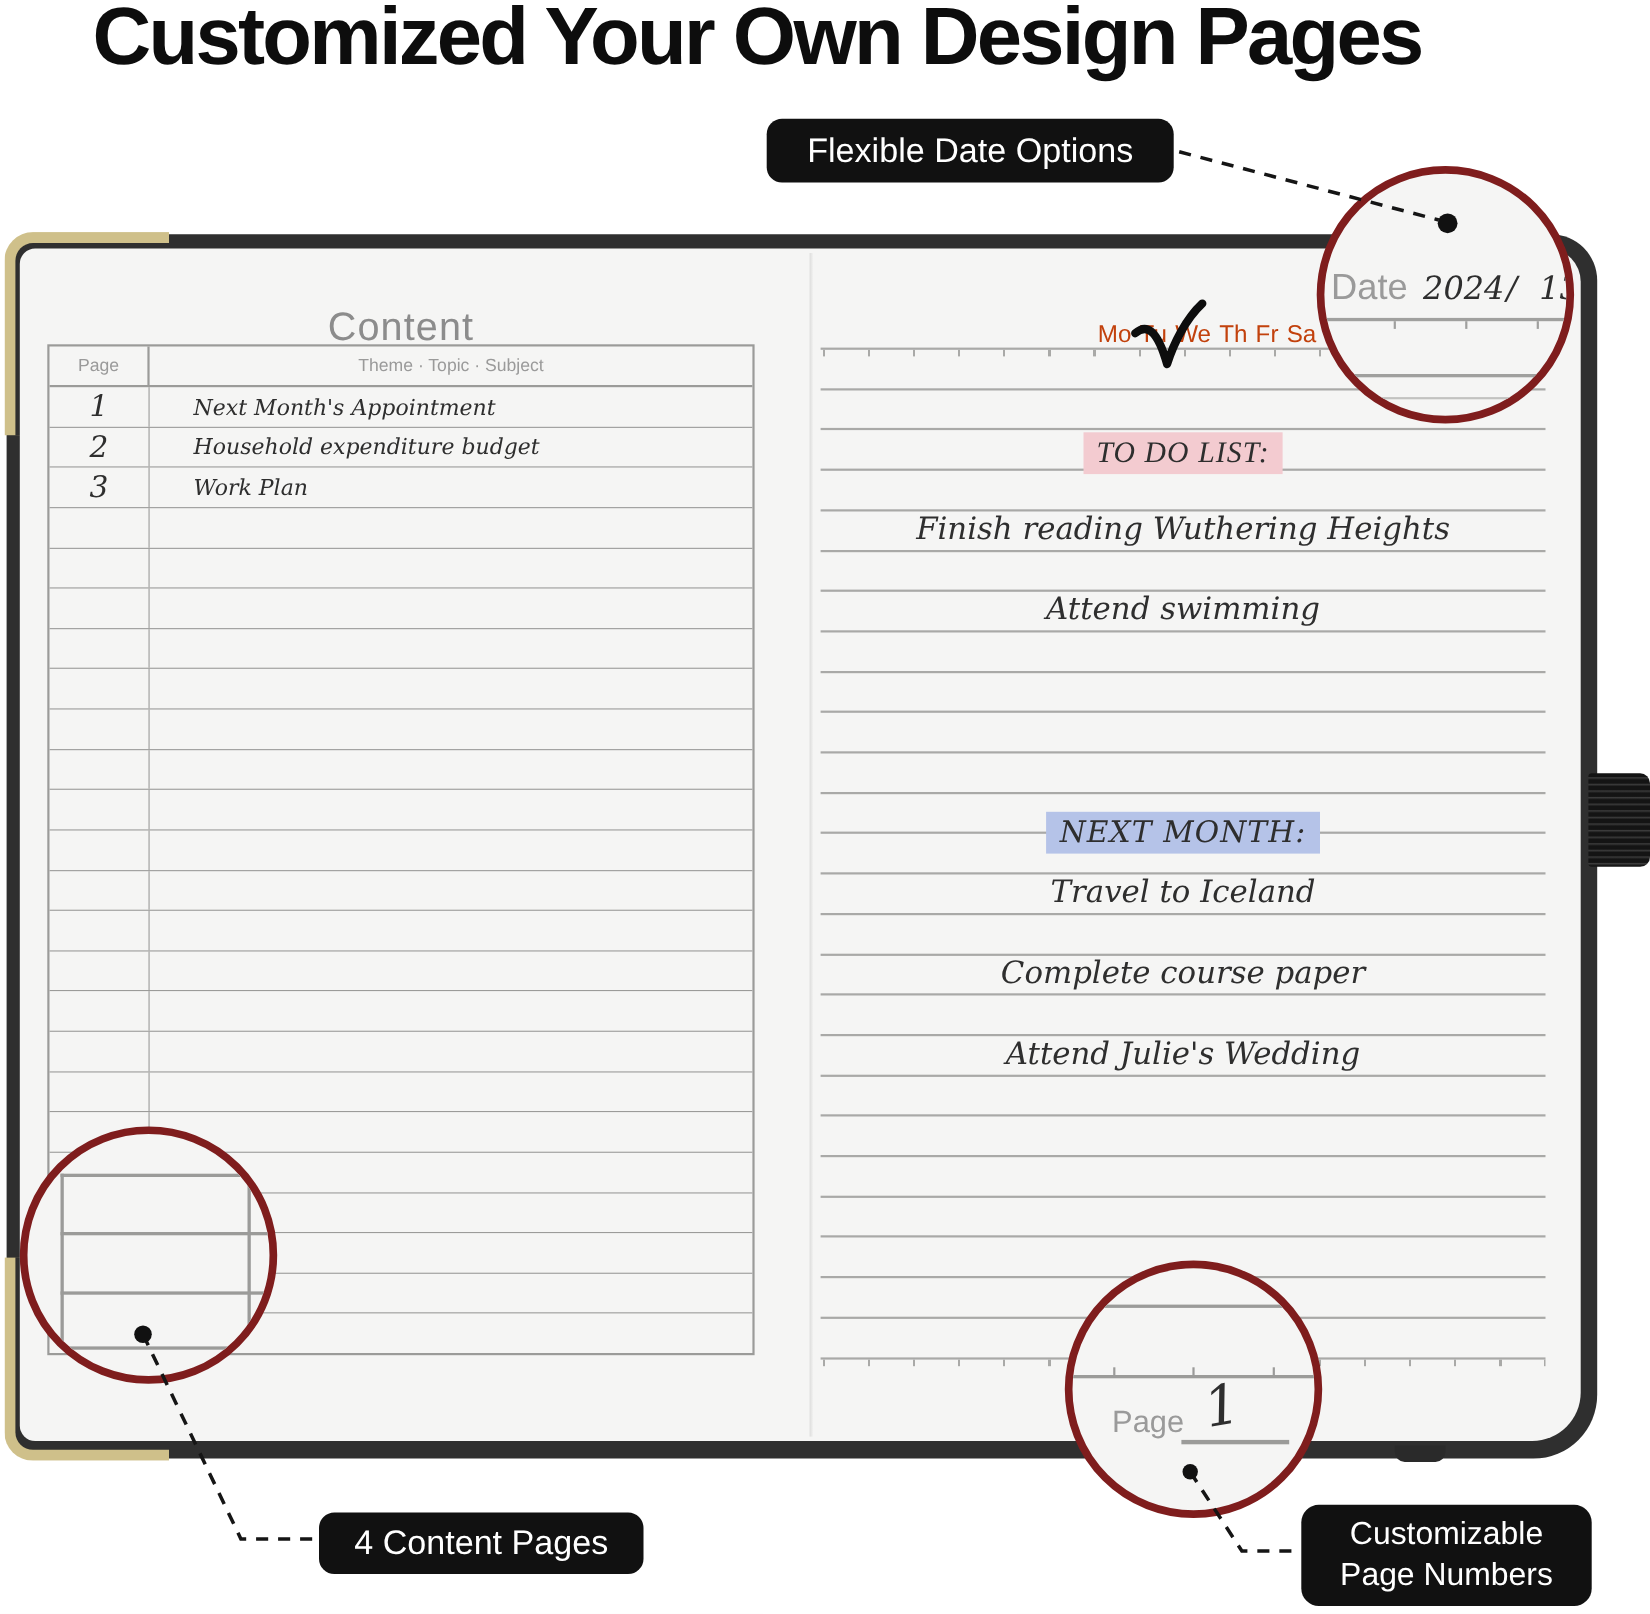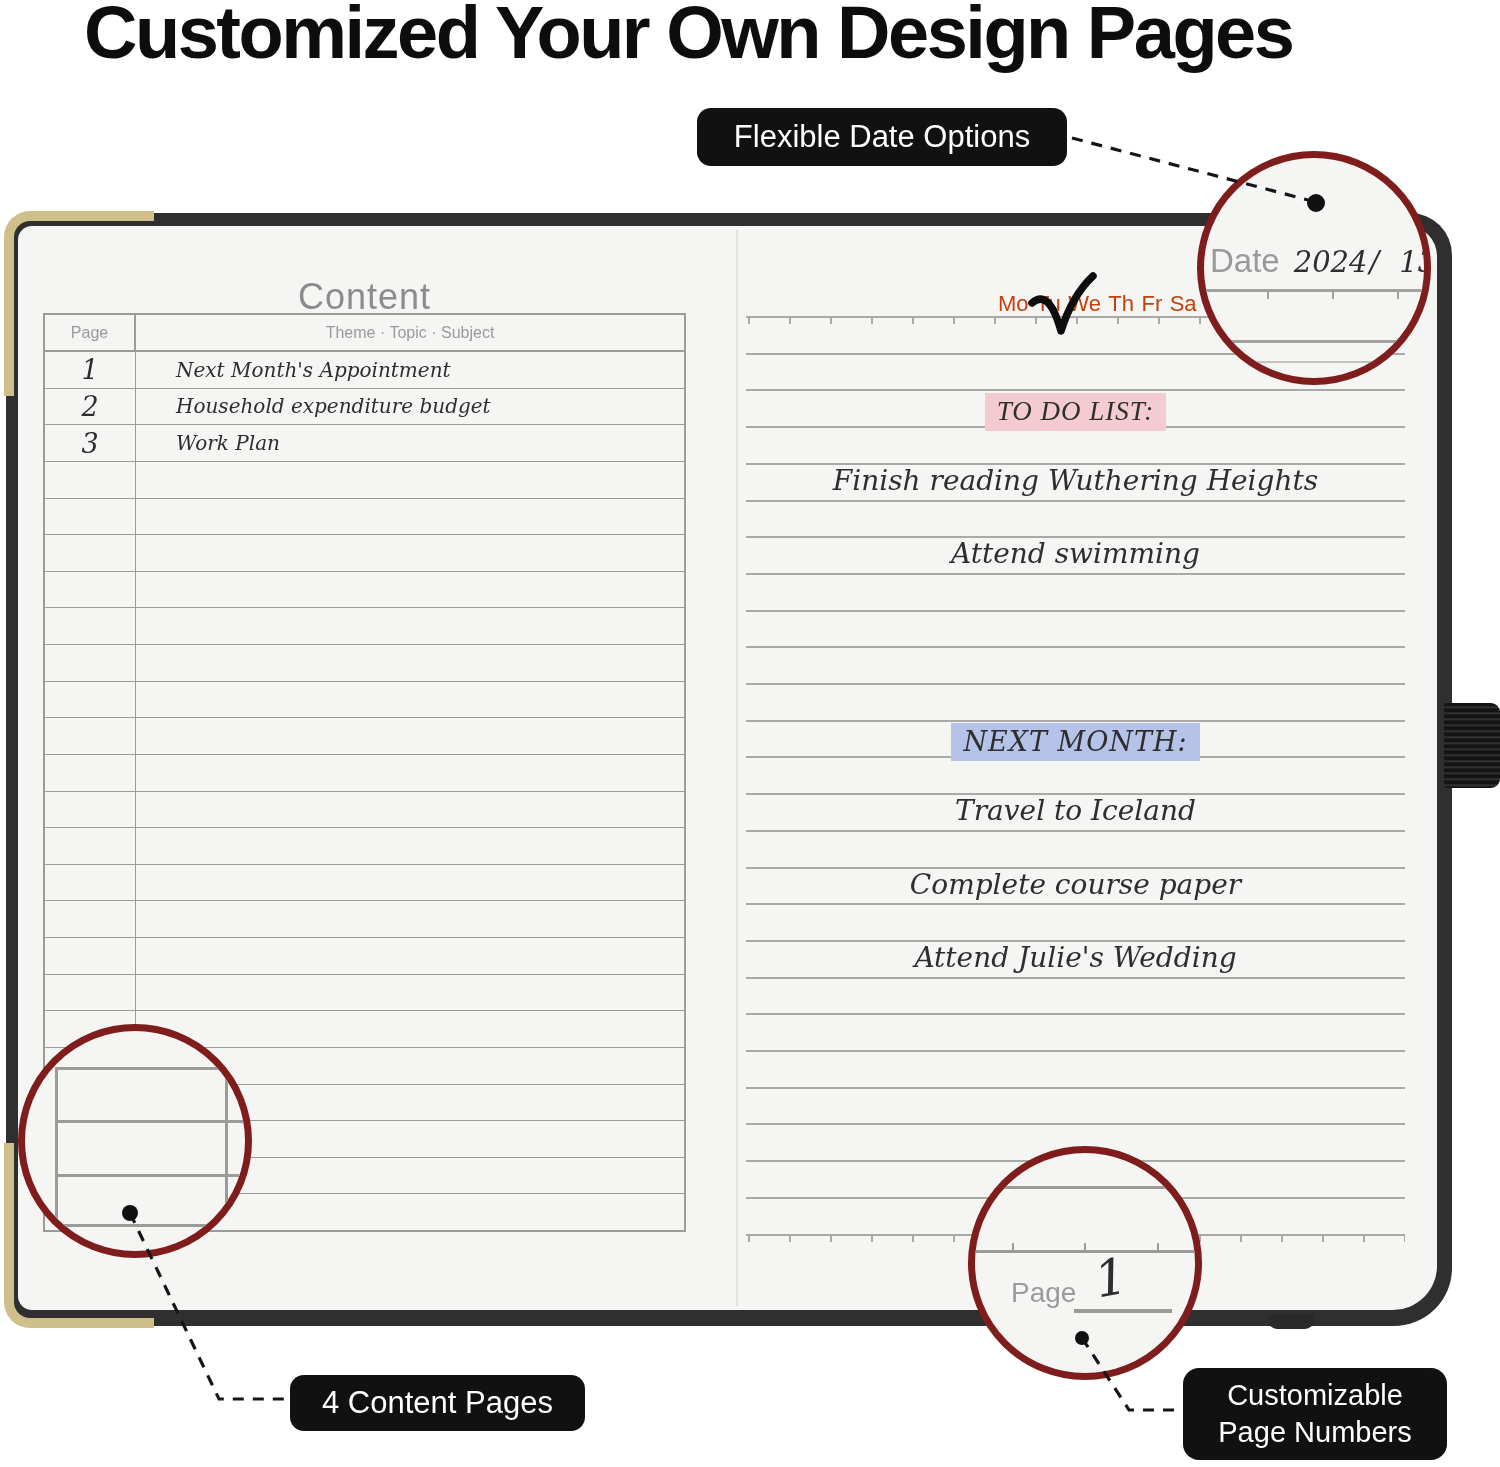--- a/index.html
+++ b/index.html
@@ -253,21 +253,21 @@
       <div class="rline" style="top: 918px;"></div>
       <div class="rticks" style="top: 920px;"></div>
     </div>
 
   <div class="rp-head" style="top:393px">
     <span class="hand" id="hl-pink" style="background: rgb(243, 203, 208); font-family: Liberation Serif, serif;">TO DO LIST:</span>
   </div>
   <div class="rp-item hand" style="top:464px">Finish reading Wuthering Heights</div>
   <div class="rp-item hand" style="top:537px">Attend swimming</div>
 
-  <div class="rp-head" style="top:723px">
+  <div class="rp-head" style="top:738px">
     <span class="hand" id="hl-blue" style="background: rgb(181, 195, 232);">NEXT MONTH:</span>
   </div>
   <div class="rp-item hand" style="top:868px">Complete course paper</div>
   <div class="rp-item hand" style="top:794px">Travel to Iceland</div>
   <div class="rp-item hand" style="top:941px">Attend Julie's Wedding</div>
 
   <div class="circle" id="date-circle">
     <div class="dc-row">
       <span class="dc-label">Date</span>
       <span class="hand dc-y">2024</span>

